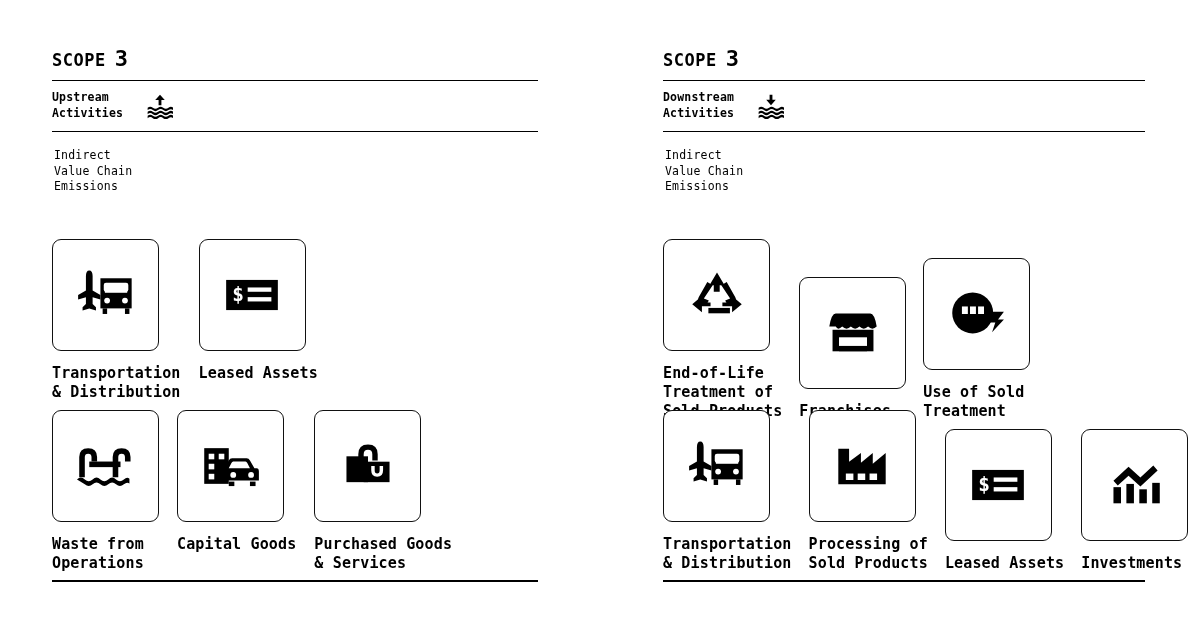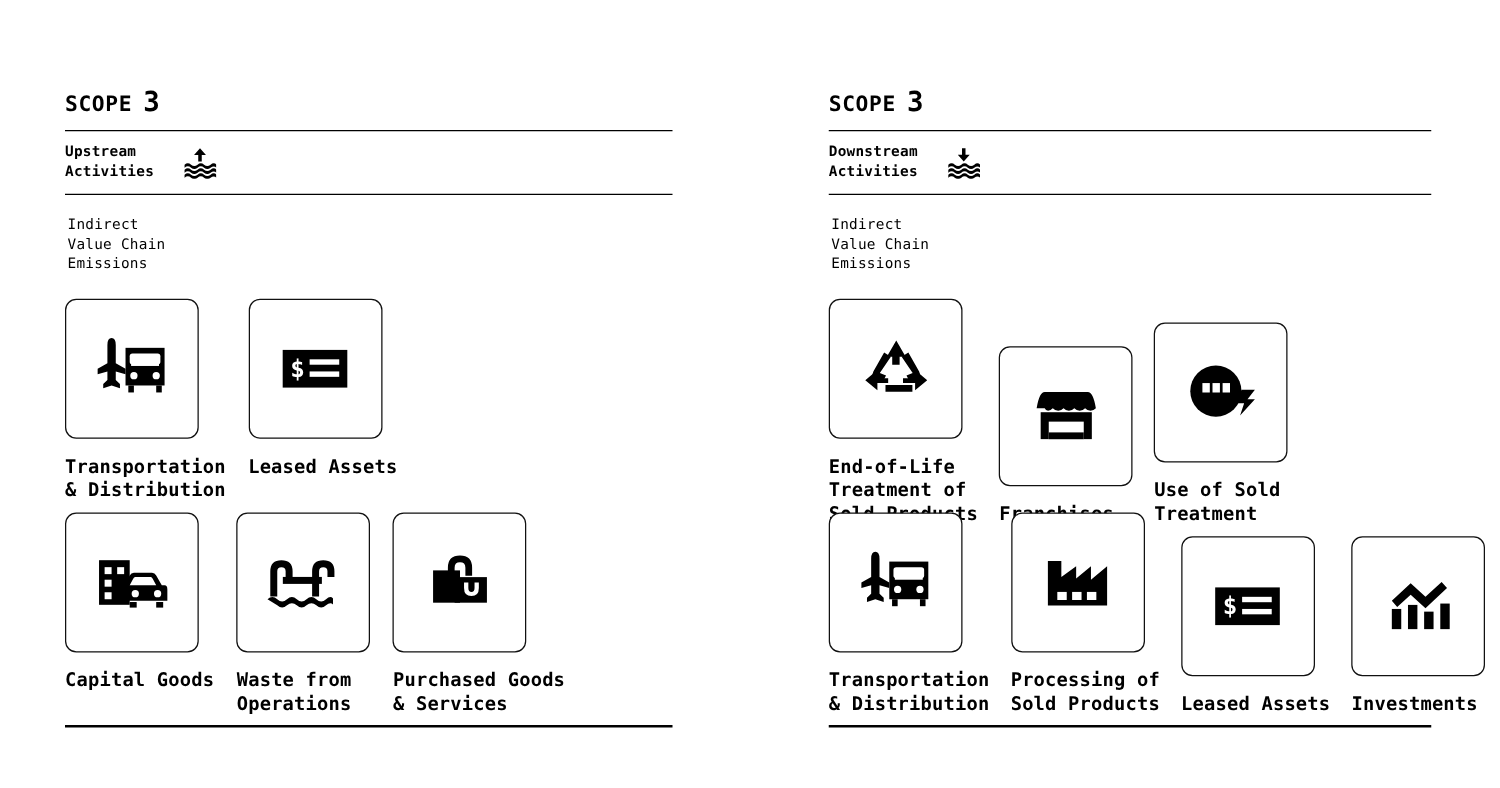--- a/index.html
+++ b/index.html
@@ -29,21 +29,20 @@
 
   
   .scope-title {
     display: flex;
     align-items: baseline;
     gap: 9px;
     height: 40px;
     line-height: 1;
     padding-top: 8px;
     box-sizing: border-box;
-    margin-top: 24px;
   }
   .scope-word {
     font-size: 17px;
     font-weight: bold;
     letter-spacing: 0.5px;
   }
   .scope-num {
     font-size: 22px;
     font-weight: bold;
   }
@@ -194,52 +193,52 @@
           <text x="19" y="32" fill="#fff" font-size="18" font-weight="bold" font-family="'DejaVu Sans Mono',monospace" text-anchor="middle">$</text>
           <rect x="28" y="19" width="22" height="4" fill="#fff"></rect>
           <rect x="28" y="28" width="22" height="4" fill="#fff"></rect>
         </svg>
       </div>
       <div class="cell-label">Leased Assets</div>
     </div>
   </div>
 
   <div class="grid grid-row row-up-2">
+    <div class="cell">
+      <div class="card">
+        <svg viewBox="0 0 64 52" width="72" height="58" fill="#000">
+          <path d="M16 10 q8 0 8 8 l0 4 l-5 0 l0 -4 q0 -3 -3 -3 q-3 0 -3 3 l0 18 l-5 0 l0 -18 q0 -8 8 -8 Z"></path>
+          <path d="M46 10 q8 0 8 8 l0 4 l-5 0 l0 -4 q0 -3 -3 -3 q-3 0 -3 3 l0 18 l-5 0 l0 -18 q0 -8 8 -8 Z"></path>
+          <rect x="17" y="22" width="28" height="5"></rect>
+          <path d="M6 38 q3.5 -3.2 7 0 q3.5 3.2 7 0 q3.5 -3.2 7 0 q3.5 3.2 7 0 q3.5 -3.2 7 0 q3.5 3.2 7 0 q3 -2.8 5 -0.6 l0 4.4 q-2 -2 -5 0.6 q-3.5 3.2 -7 0 q-3.5 -3.2 -7 0 q-3.5 3.2 -7 0 q-3.5 -3.2 -7 0 q-3.5 3.2 -7 0 Z"></path>
+        </svg>
+      </div>
+      <div class="cell-label">Waste from
+Operations</div>
+    </div>
+
     <div class="cell">
       <div class="card">
         <svg viewBox="0 0 64 52" width="72" height="58" fill="#000">
           <rect x="8" y="10" width="22" height="32"></rect>
           <rect x="12" y="15" width="5" height="5" fill="#fff"></rect>
           <rect x="21" y="15" width="5" height="5" fill="#fff"></rect>
           <rect x="12" y="24" width="5" height="5" fill="#fff"></rect>
           <rect x="12" y="33" width="5" height="5" fill="#fff"></rect>
           <path d="M26 28 l4 -7 q1 -2 3 -2 l13 0 q2 0 3 2 l4 7 l2 0 q2 0 2 3 l0 8 l-33 0 l0 -8 q0 -3 2 -3 Z"></path>
           <path d="M33 22 l12 0 q1 0 1.6 1.4 l2.4 4.6 l-19 0 l2.4 -4.6 q0.6 -1.4 1.6 -1.4 Z" fill="#fff"></path>
           <circle cx="34" cy="34" r="2.6" fill="#fff"></circle>
           <circle cx="50" cy="34" r="2.6" fill="#fff"></circle>
           <rect x="30" y="40" width="5" height="4"></rect>
           <rect x="49" y="40" width="5" height="4"></rect>
         </svg>
       </div>
       <div class="cell-label">Capital Goods</div>
     </div>
 
-    <div class="cell">
-      <div class="card">
-        <svg viewBox="0 0 64 52" width="72" height="58" fill="#000">
-          <path d="M16 10 q8 0 8 8 l0 4 l-5 0 l0 -4 q0 -3 -3 -3 q-3 0 -3 3 l0 18 l-5 0 l0 -18 q0 -8 8 -8 Z"></path>
-          <path d="M46 10 q8 0 8 8 l0 4 l-5 0 l0 -4 q0 -3 -3 -3 q-3 0 -3 3 l0 18 l-5 0 l0 -18 q0 -8 8 -8 Z"></path>
-          <rect x="17" y="22" width="28" height="5"></rect>
-          <path d="M6 38 q3.5 -3.2 7 0 q3.5 3.2 7 0 q3.5 -3.2 7 0 q3.5 3.2 7 0 q3.5 -3.2 7 0 q3.5 3.2 7 0 q3 -2.8 5 -0.6 l0 4.4 q-2 -2 -5 0.6 q-3.5 3.2 -7 0 q-3.5 -3.2 -7 0 q-3.5 3.2 -7 0 q-3.5 -3.2 -7 0 q-3.5 3.2 -7 0 Z"></path>
-        </svg>
-      </div>
-      <div class="cell-label">Waste from
-Operations</div>
-    </div>
-
 
     <div class="cell">
       <div class="card">
         <svg viewBox="0 0 64 52" width="70" height="56" fill="#000">
           <path d="M32 6 q9 0 9 9 l0 6 l-5 0 l0 -6 q0 -4 -4 -4 q-4 0 -4 4 l0 6 l-5 0 l0 -6 q0 -9 9 -9 Z"></path>
           <rect x="12" y="17" width="20" height="24"></rect>
           <rect x="28" y="22" width="24" height="19"></rect>
           <path d="M35 26 l0 4 q0 6 5.5 6 q5.5 0 5.5 -6 l0 -4 l-3.2 0 l0 4 q0 3 -2.3 3 q-2.3 0 -2.3 -3 l0 -4 Z" fill="#fff"></path>
         </svg>
       </div>

